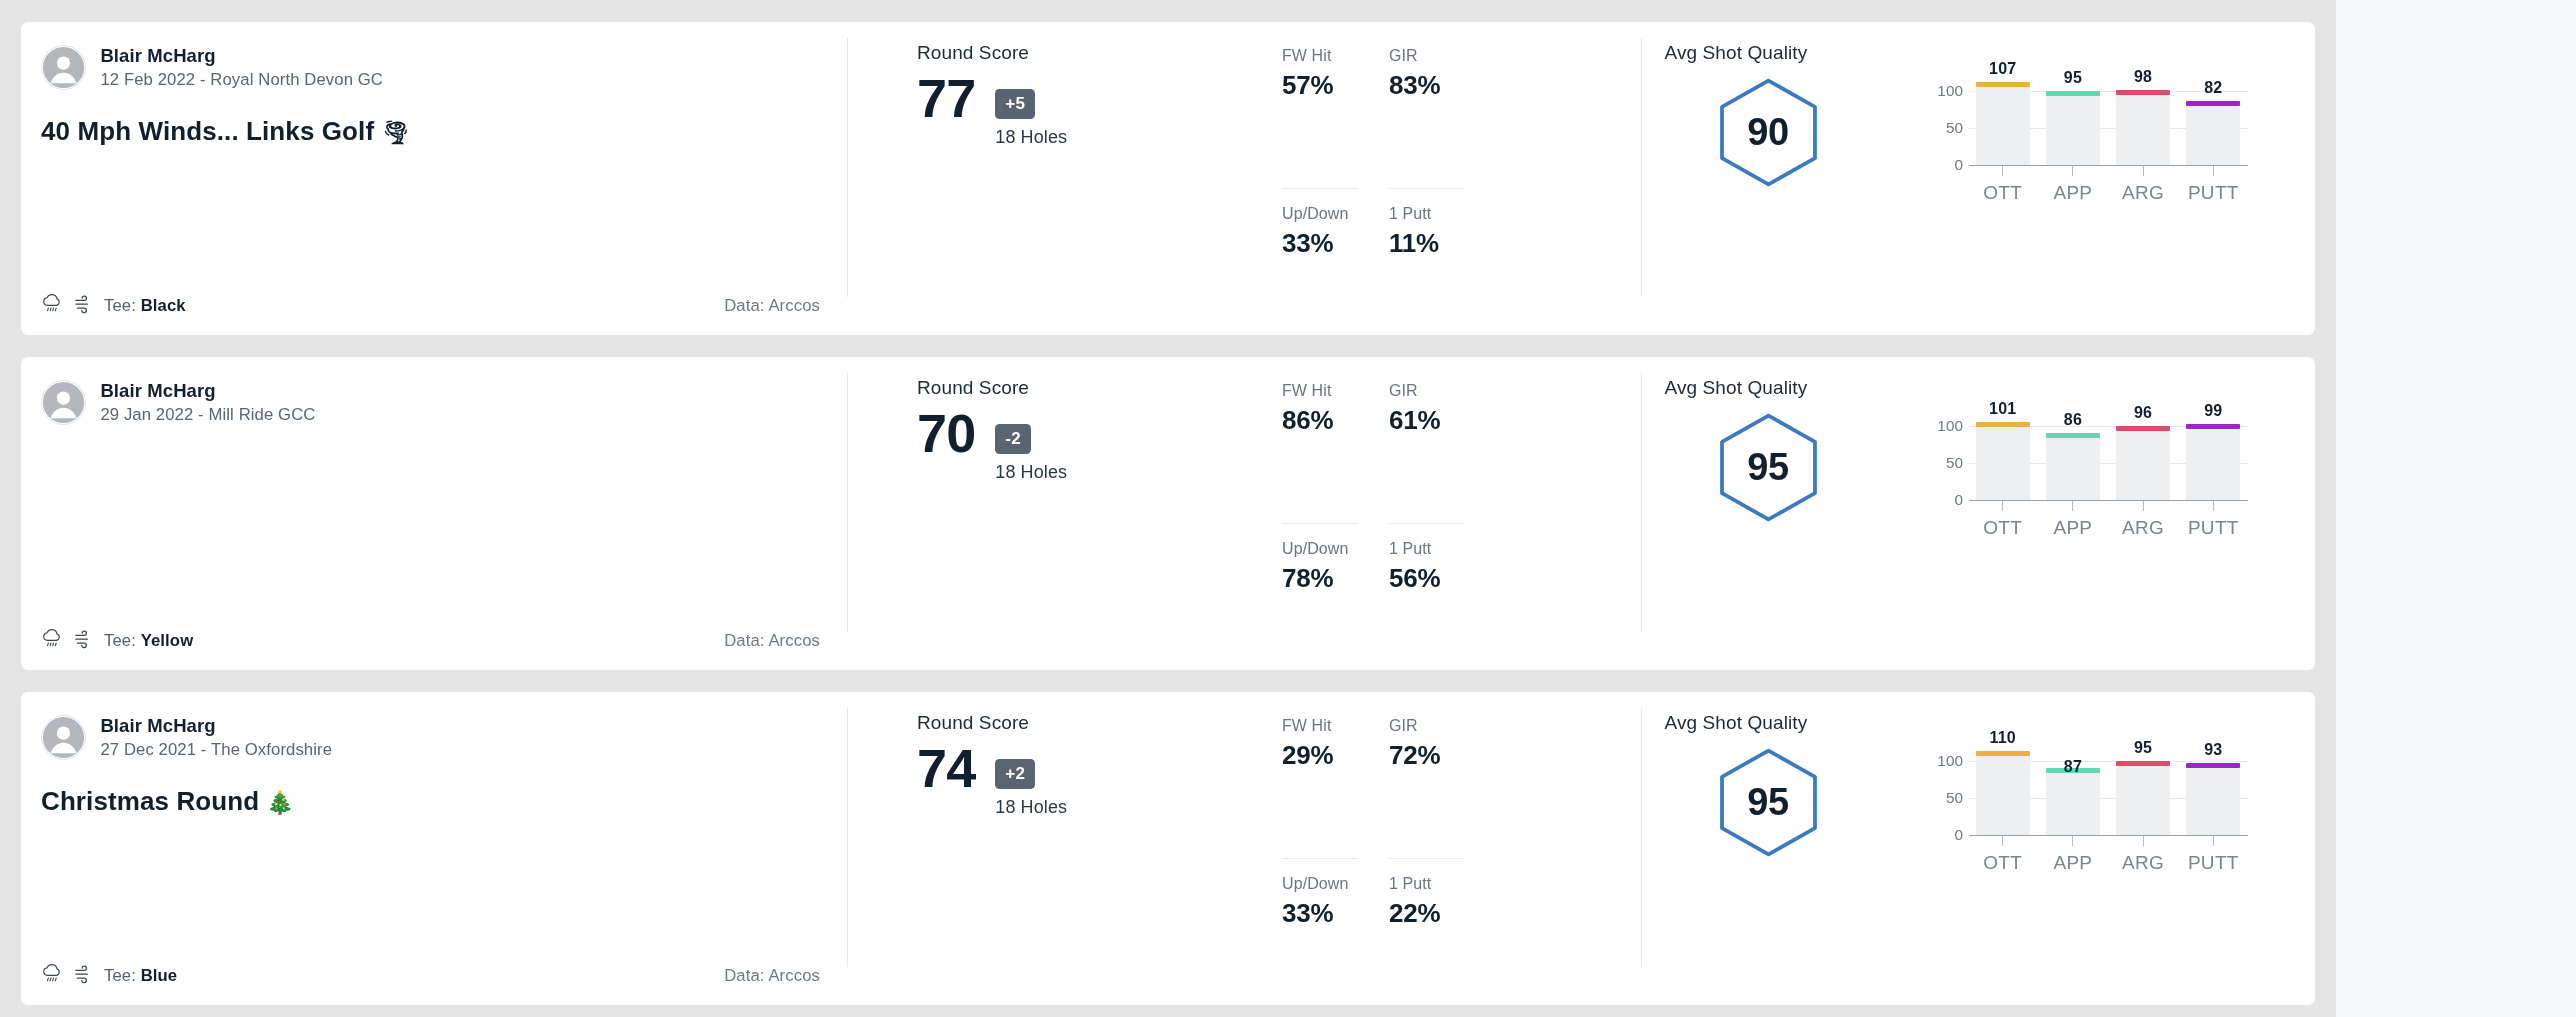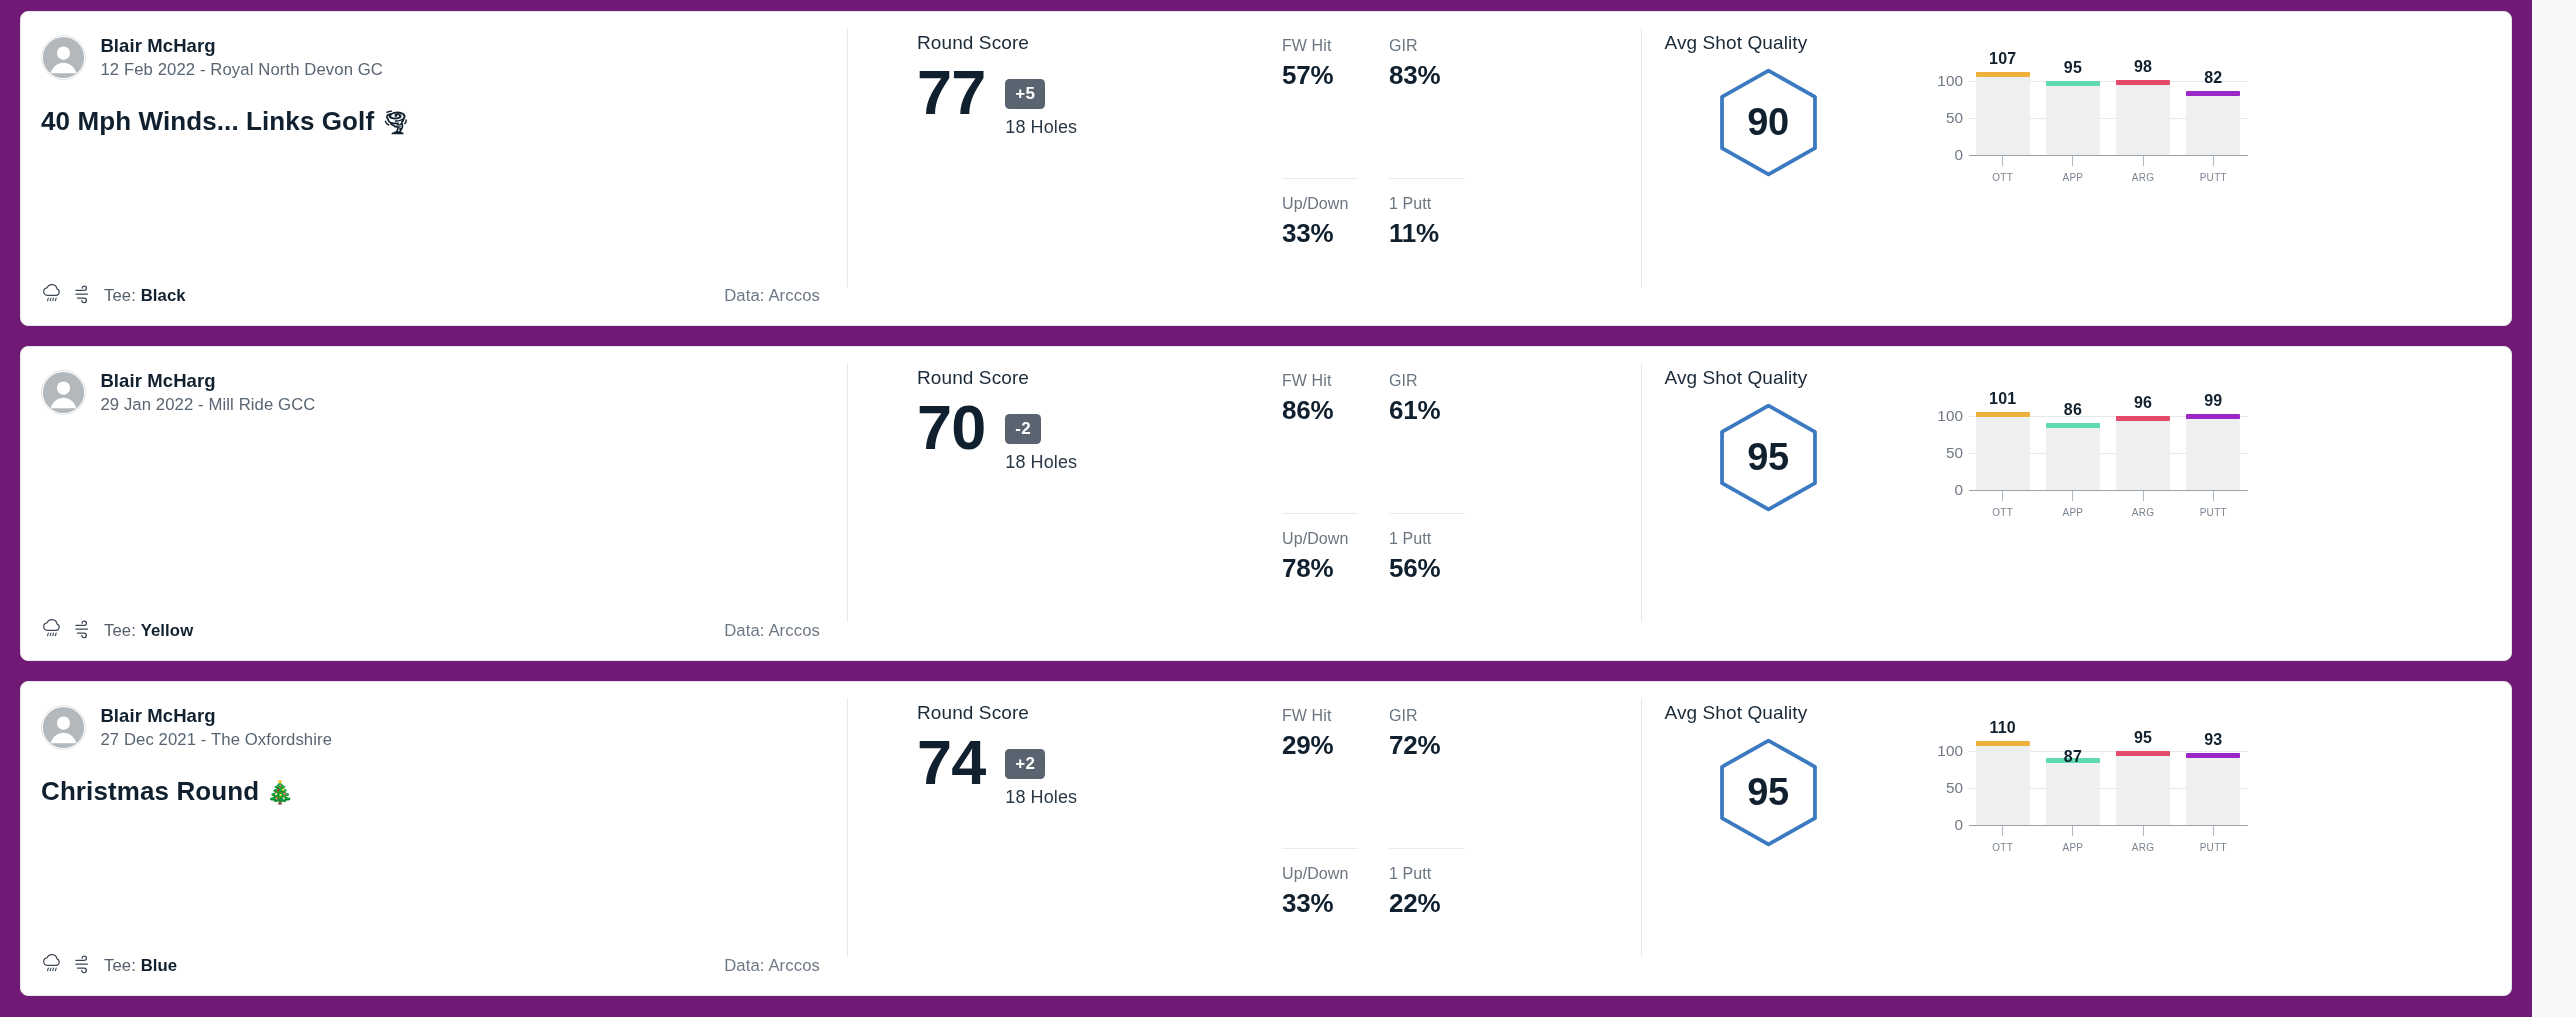--- a/index.html
+++ b/index.html
@@ -6,27 +6,27 @@
 
   html, body {
     width: 2576px;
     height: 1018px;
     background: #f7f8f9;
     font-family: "Liberation Sans", sans-serif;
     -webkit-font-smoothing: antialiased;
   }
 
   #app {
-    width: 2532px;
+    width: 2336px;
     height: 1018px;
-    padding: 11px 20px 0 20px;
+    padding: 21px 20px 0 20px;
     display: flex;
     flex-direction: column;
     gap: 20px;
-    background: #701a75;
+    background: #e5e5e5;
   }
 
   
   .card {
     position: relative;
     background: #ffffff;
     border: 0.9px solid #e3e6e8;
     border-radius: 8px;
     height: 315px;
     display: flex;
@@ -146,21 +146,21 @@
   }
 
   .score-row {
     margin-top: 9px;
     display: flex;
     align-items: flex-start;
     gap: 20px;
   }
 
   .score-big {
-    font-size: 63px;
+    font-size: 54px;
     line-height: .93;
     font-weight: bold;
     color: #10202e;
     letter-spacing: -0.9px;
   }
 
   .score-side {
     padding-top: 16px;
     display: flex;
     flex-direction: column;
@@ -342,21 +342,21 @@
     position: absolute;
     left: 0; right: 0;
     top: 91px;
     display: flex;
     justify-content: space-between;
     padding: 0 7.2px;
   }
   .x-label {
     width: 54px;
     text-align: center;
-    font-size: 10px;
+    font-size: 19px;
     color: #7b848f;
     letter-spacing: 0.3px;
   }
 </style>
 </head>
 <body>
 
 <div id="app">
   <div class="card">
 

